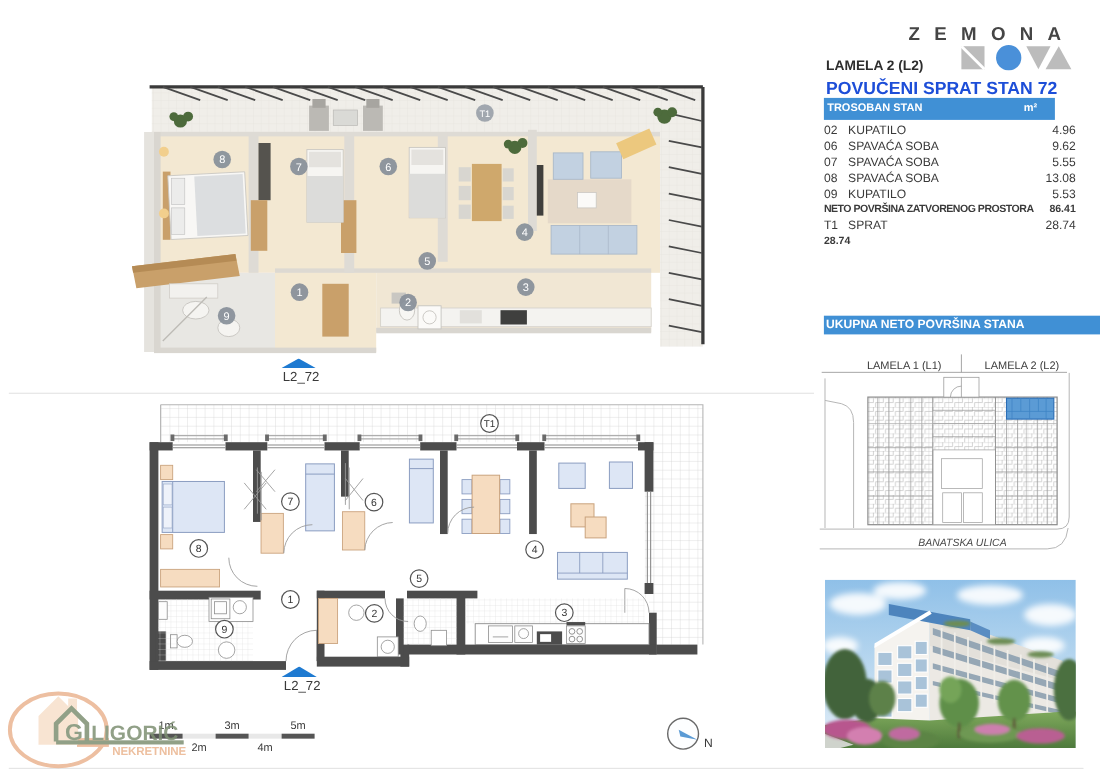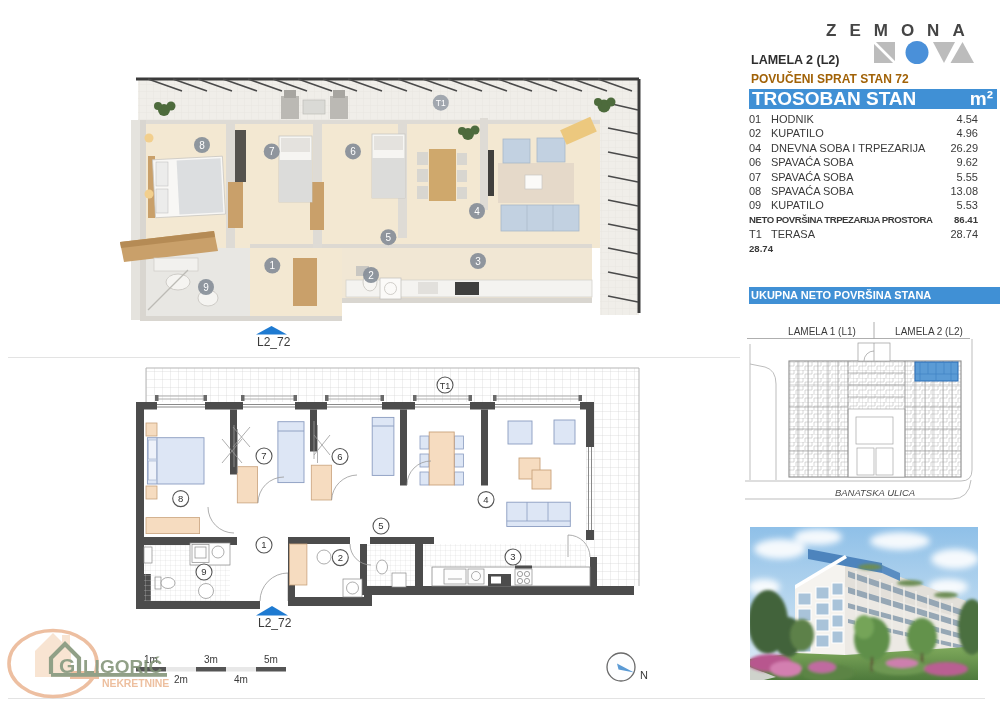--- a/index.html
+++ b/index.html
@@ -30,42 +30,32 @@
 
   <circle cx="44" cy="11.5" r="11.5" fill="#4a90d9"></circle>
 
   <polygon points="60,1 82,1 71,22" fill="#bcbcbc"></polygon>
 
   <polygon points="77.5,22 101,22 89.5,1" fill="#bcbcbc"></polygon>
 </svg>
 
 <div class="abs" style="left:751px;top:53px;font-size:12.5px;font-weight:bold;color:#2e2e2e;">LAMELA 2 (L2)</div>
 
-<div class="abs" style="left:751px;top:72px;font-size:12px;font-weight:bold;color:#a16207;">POVUČENI SPRAT STAN 72</div>
-
-<div class="abs" style="left:749px;top:89px;width:248px;height:20px;background:#4090d5;color:#ffffff;font-size:19px;font-weight:bold;line-height:20px;">
+<div class="abs" style="left:751px;top:72px;font-size:16px;font-weight:bold;color:#1d4ed8;">POVUČENI SPRAT STAN 72</div>
+
+<div class="abs" style="left:749px;top:89px;width:210px;height:20px;background:#4090d5;color:#ffffff;font-size:10px;font-weight:bold;line-height:20px;">
   <span style="margin-left:3px;">TROSOBAN STAN</span>
-  <span style="position:absolute;right:4px;top:0;">m²</span>
+  <span style="position:absolute;right:16px;top:0;">m²</span>
 </div>
 
 <div class="tbl">
-  <div class="row">
-        <span class="no">01</span>
-        <span class="nm">HODNIK</span>
-        <span class="vl">4.54</span>
-      </div>
   <div class="row">
         <span class="no">02</span>
         <span class="nm">KUPATILO</span>
         <span class="vl">4.96</span>
-      </div>
-  <div class="row">
-        <span class="no">04</span>
-        <span class="nm">DNEVNA SOBA I TRPEZARIJA</span>
-        <span class="vl">26.29</span>
       </div>
   <div class="row">
         <span class="no">06</span>
         <span class="nm">SPAVAĆA SOBA</span>
         <span class="vl">9.62</span>
       </div>
   <div class="row">
         <span class="no">07</span>
         <span class="nm">SPAVAĆA SOBA</span>
         <span class="vl">5.55</span>
@@ -74,26 +64,26 @@
         <span class="no">08</span>
         <span class="nm">SPAVAĆA SOBA</span>
         <span class="vl">13.08</span>
       </div>
   <div class="row">
         <span class="no">09</span>
         <span class="nm">KUPATILO</span>
         <span class="vl">5.53</span>
       </div>
   <div class="row bold" style="font-size:9.6px;letter-spacing:-0.45px;">
-        <span class="nm">NETO POVRŠINA TRPEZARIJA PROSTORA</span>
+        <span class="nm">NETO POVRŠINA ZATVORENOG PROSTORA</span>
         <span class="vl" style="letter-spacing:0;">86.41</span>
       </div>
   <div class="row">
         <span class="no">T1</span>
-        <span class="nm">TERASA</span>
+        <span class="nm">SPRAT</span>
         <span class="vl">28.74</span>
       </div>
   <div class="row bold" style="font-size:9.6px;letter-spacing:-0.45px;">
         <span class="vl" style="letter-spacing:0;">28.74</span>
       </div>
 </div>
 
 <div class="abs" style="left:749px;top:287px;width:268px;height:17px;background:#4090d5;color:#ffffff;font-size:11px;font-weight:bold;line-height:17px;">
   <span style="margin-left:2px;">UKUPNA NETO POVRŠINA STANA</span>
   <span style="position:absolute;right:3px;top:0;margin-top:48px;">115.15</span>

